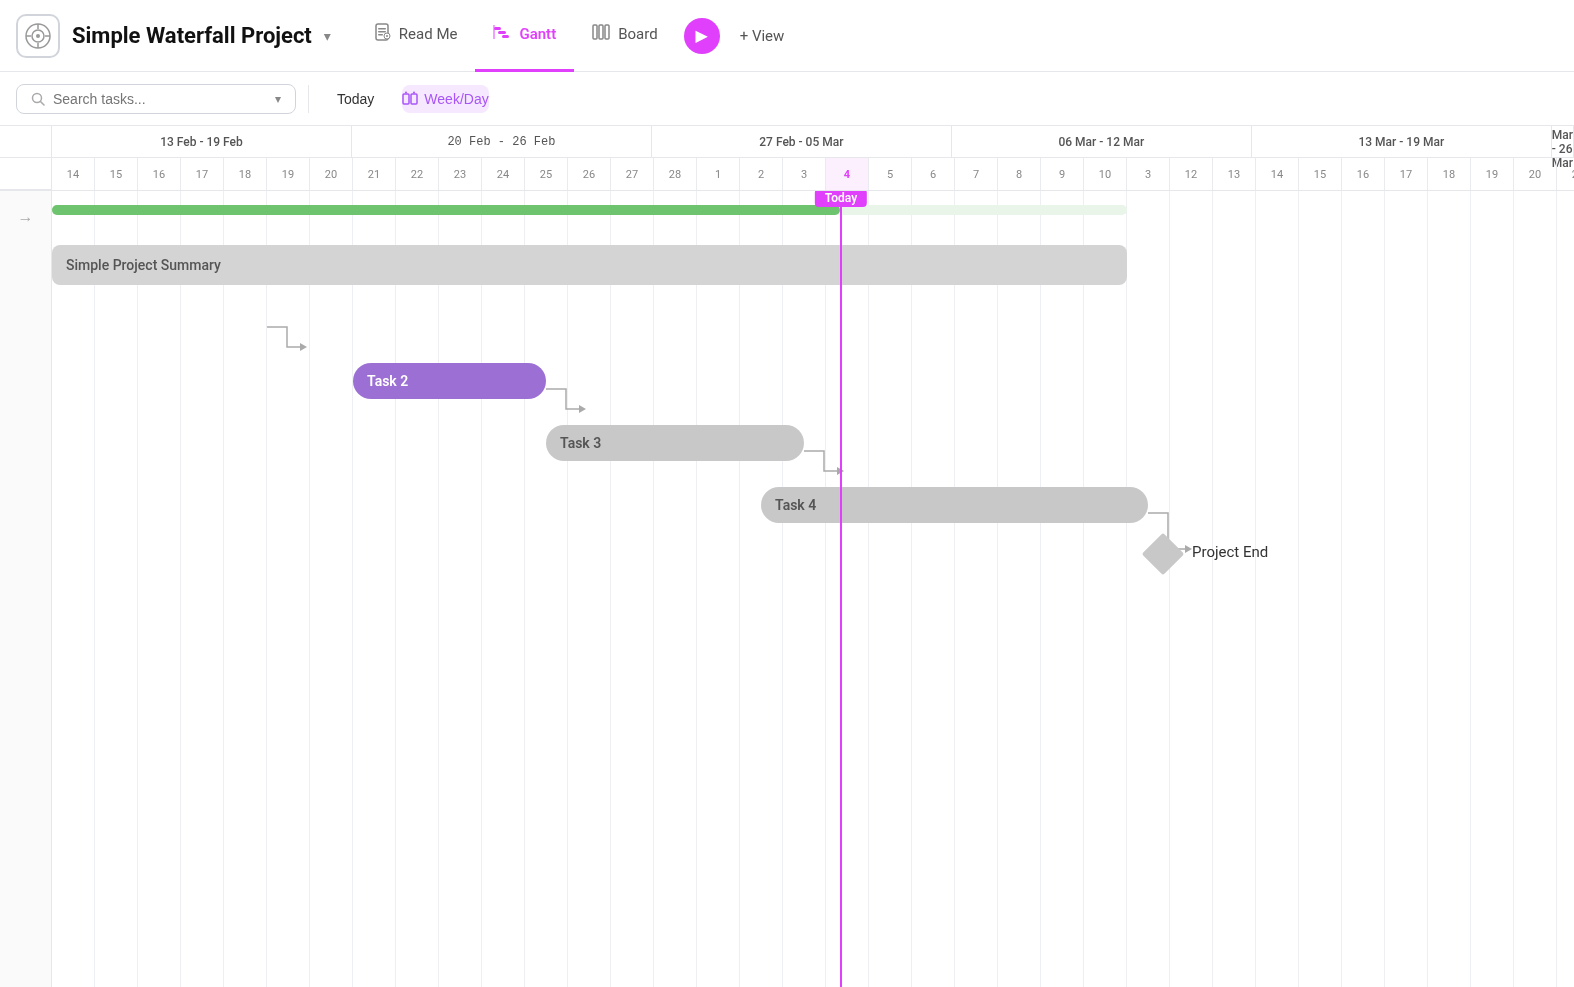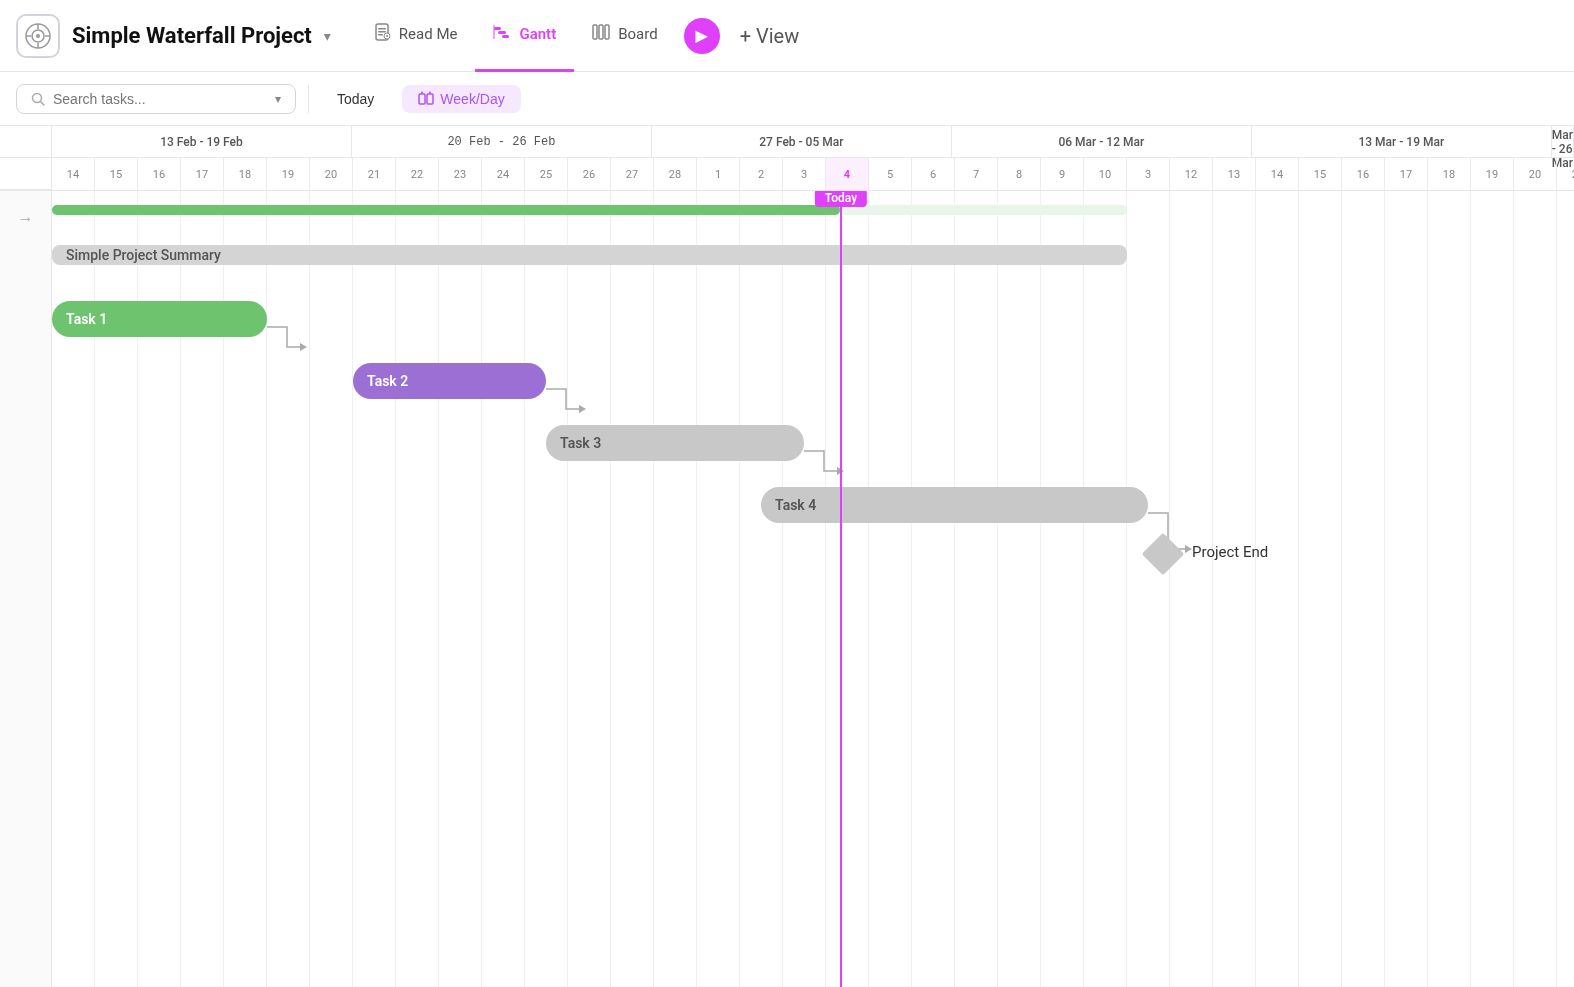--- a/index.html
+++ b/index.html
@@ -67,21 +67,21 @@
       color: white;
       font-size: 16px;
       cursor: pointer;
       margin: 0 8px;
     }
     .add-view {
       display: flex;
       align-items: center;
       gap: 6px;
       color: #555;
-      font-size: 20px;
+      font-size: 15px;
       cursor: pointer;
       padding: 8px 12px;
       justify-content: center;
     }
 
     
     .toolbar {
       display: flex;
       align-items: center;
       height: 54px;
@@ -116,21 +116,21 @@
       color: #333;
       cursor: pointer;
       border-radius: 8px;
       border: none;
       background: transparent;
     }
     .week-day-btn {
       display: flex;
       align-items: center;
       gap: 6px;
-      padding: 6px 16px;
+      padding: 6px 0;
       font-size: 14px;
       color: #a855f7;
       cursor: pointer;
       border-radius: 8px;
       background: #f5e8ff;
       border: none;
     }
 
     
     .gantt-container {
@@ -255,21 +255,21 @@
       font-size: 14px;
       font-weight: 600;
       color: white;
       height: 36px;
     }
     .bar-summary {
       background: #c8c8c8;
       color: #555;
       border-radius: 8px;
       font-weight: 500;
-      height: 20px;
+      height: 40px;
     }
     .bar-task1 { background: #6ec46e; }
     .bar-task2 { background: #9b6fd4; }
     .bar-task3 { background: #c8c8c8; color: #555; }
     .bar-task4 { background: #c8c8c8; color: #555; }
   </style>
 </head>
 <body>
 
 <div class="header">
@@ -481,23 +481,20 @@
       </div>
 
       <div style="position:absolute; top:14px; left:0px; width:1075px; height:10px; background:#e8f5e8; border-radius:5px;">
         <div style="width:788px; height:100%; background:#6ec46e; border-radius:5px;"></div>
       </div>
 
       <div class="gantt-bar bar-summary" style="left:0px; top:54px; width:1075px; background:#d4d4d4;">
         <span style="color:#555; font-weight:500; font-size:14px;">Simple Project Summary</span>
       </div>
 
-      <div class="gantt-bar bar-task1" style="left:0px; top:110px; width:215px; background:#6ec46e;">
-        <span>Task 1</span>
-      </div>
 
       <svg style="position:absolute; top:128px; left:215px; overflow:visible; pointer-events:none;" width="80" height="40">
         <polyline points="0,8 20,8 20,28 36,28" fill="none" stroke="#aaa" stroke-width="1.5"></polyline>
         <polygon points="33,24 40,28 33,32" fill="#aaa"></polygon>
       </svg>
 
       <div class="gantt-bar bar-task2" style="left:301px; top:172px; width:193px; background:#9b6fd4;">
         <span>Task 2</span>
       </div>
 

